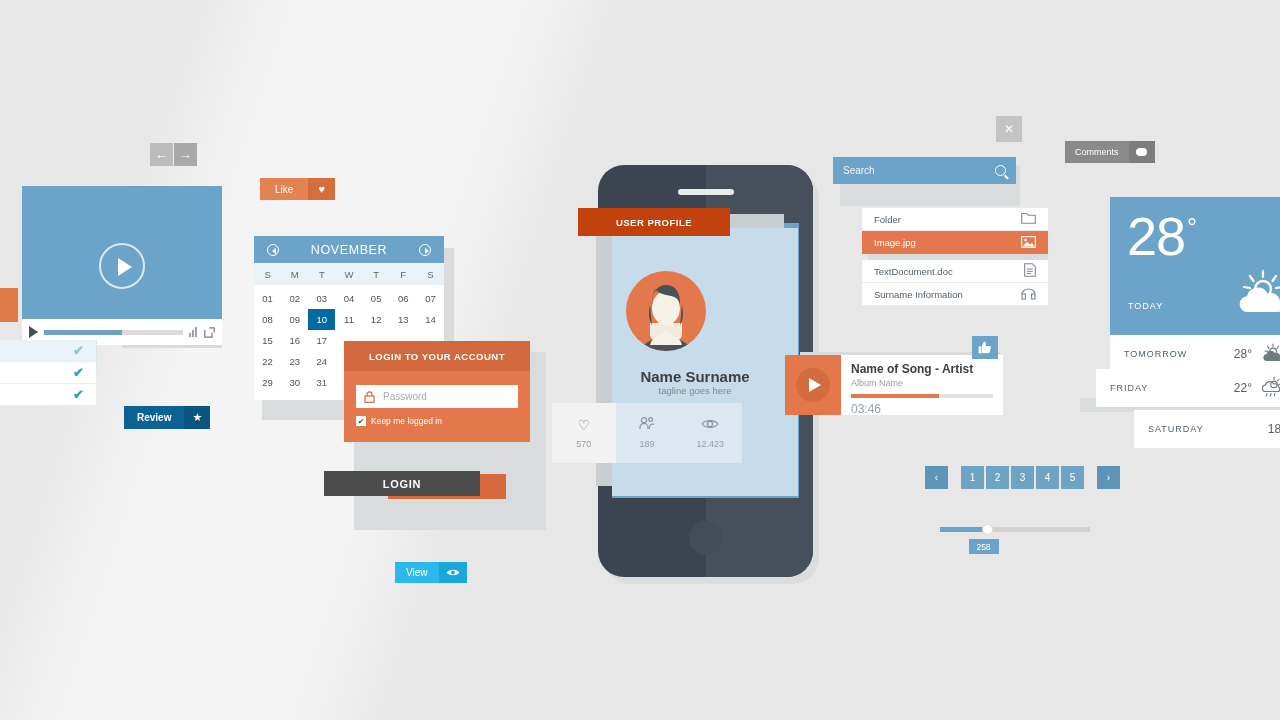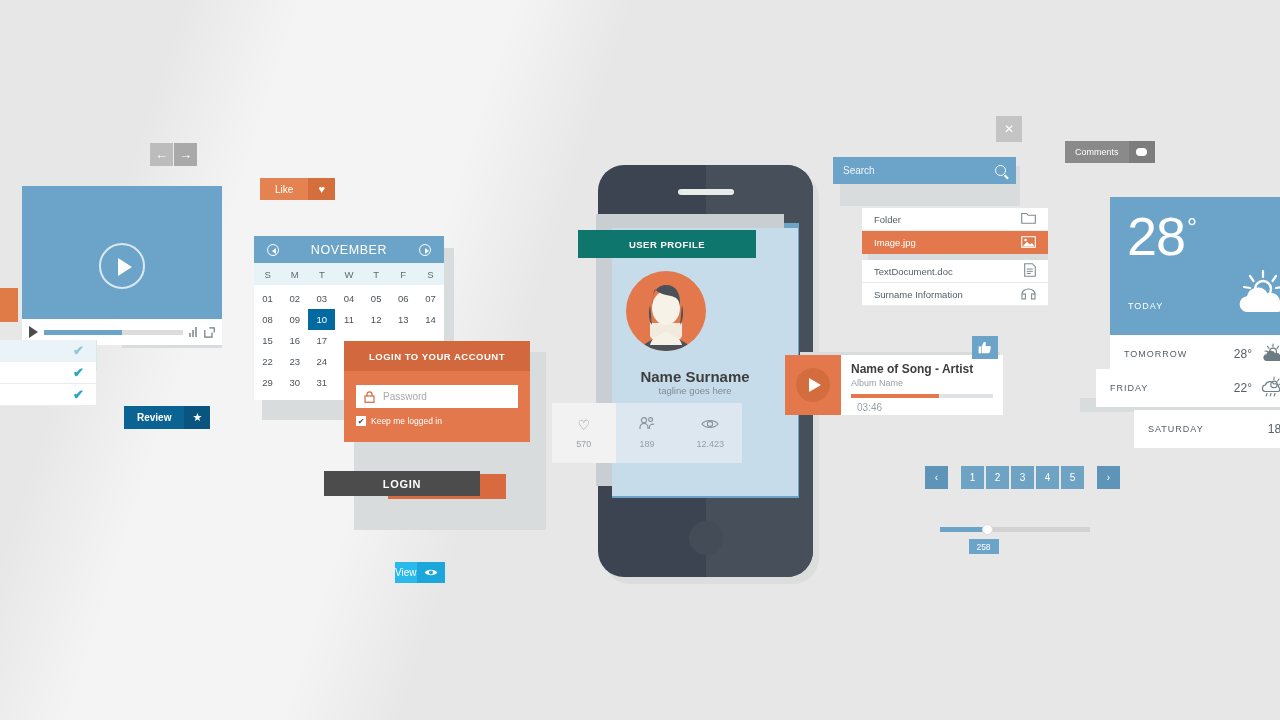--- a/index.html
+++ b/index.html
@@ -148,42 +148,42 @@
     position: absolute; left: -20px; top: 130px; width: 156px; height: 25px;
     background: #4c4c4c; color: #fff; font-size: 11px; font-weight: bold;
     letter-spacing: .7px; display: flex; align-items: center; justify-content: center;
   }
   #login-btn-ghost { position: absolute; left: 44px; top: 133px; width: 118px; height: 25px; background: #d9693e; }
 
   
   #view-btn { left: 395px; top: 562px; display: flex; }
   #view-label {
     background: #2bb9ec; color: #fff; font-size: 10px;
-    padding: 0 0; height: 21px; display: flex; align-items: center;
+    padding: 0 11px; height: 21px; display: flex; align-items: center;
   }
   #view-eye {
     background: #1ba7dc; color: #fff; width: 28px; height: 21px;
     display: flex; align-items: center; justify-content: center; font-size: 10px;
   }
 
   
   #phone-shadow { left: 604px; top: 172px; width: 215px; height: 412px; background: #dcdedd; border-radius: 26px; }
   #phone { left: 598px; top: 165px; width: 215px; height: 412px; background: #3b4450; border-radius: 26px; overflow: hidden; }
   #phone-half { position: absolute; right: 0; top: 0; width: 50%; height: 100%; background: #464f5a; }
   #phone-speaker { position: absolute; left: 50%; top: 24px; transform: translateX(-50%); width: 56px; height: 6px; background: #e9eaea; border-radius: 3px; }
   #phone-home { position: absolute; left: 50%; bottom: 22px; transform: translateX(-50%); width: 34px; height: 34px; border-radius: 50%; background: #434c57; }
   #phone-screen { position: absolute; left: 14px; top: 58px; width: 187px; height: 275px; background: #6ba4c8; }
 
   
   #prof-plate { left: 596px; top: 214px; width: 188px; height: 272px; background: #c9ced3; }
   #prof-card { left: 612px; top: 228px; width: 186px; height: 268px; background: #c7dcea; }
   #prof-head {
-    left: 578px; top: 208px; width: 178px; height: 28px; background: #0f766e;
+    left: 578px; top: 208px; width: 152px; height: 28px; background: #c2410c;
     color: #fff; font-size: 9.5px; font-weight: bold; letter-spacing: .5px;
-    display: flex; align-items: center; justify-content: center; margin-top: 22px;
+    display: flex; align-items: center; justify-content: center;
   }
   #prof-avatar {
     left: 626px; top: 271px; width: 80px; height: 80px; border-radius: 50%;
     background: #e3784c; overflow: hidden;
   }
   #prof-name { left: 600px; top: 368px; width: 190px; text-align: center; font-size: 15px; font-weight: bold; color: #3e3e3e; }
   #prof-tag { left: 600px; top: 385px; width: 190px; text-align: center; font-size: 9.5px; color: #7d8a92; }
 
   #stats-white { left: 552px; top: 403px; width: 64px; height: 60px; background: #f2f2f2; }
   #stats-row { left: 552px; top: 403px; width: 190px; height: 60px; display: flex; }
@@ -245,21 +245,21 @@
   }
   #music-playcircle::after {
     content:""; position:absolute; left:13px; top:10px;
     border-left: 12px solid #fff; border-top: 7px solid transparent; border-bottom: 7px solid transparent;
   }
   #music-card { left: 841px; top: 355px; width: 162px; height: 60px; background: #fff; padding: 7px 10px 10px; }
   #music-title { font-size: 12px; font-weight: bold; color: #3e3e3e; }
   #music-album { font-size: 9px; color: #98a2a9; margin-top: 2px; }
   #music-track { margin-top: 6px; height: 4px; background: #dfe3e5; position: relative; }
   #music-prog { position: absolute; left:0; top:0; height: 4px; width: 62%; background: #e3784c; }
-  #music-time { font-size: 10px; color: #98a2a9; margin-top: 4px; margin-left: 6px; }
+  #music-time { font-size: 12px; color: #98a2a9; margin-top: 4px; }
   #thumbs-badge {
     left: 972px; top: 336px; width: 26px; height: 23px; background: #6ba4c8;
     color: #fff; font-size: 11px; display: flex; align-items: center; justify-content: center;
   }
 
   
   #pager { left: 925px; top: 466px; display: flex; align-items: center; gap: 2px; }
   .pg {
     width: 23px; height: 23px; background: #6fa3c4; color: #fff; font-size: 10px;
     display: flex; align-items: center; justify-content: center;

